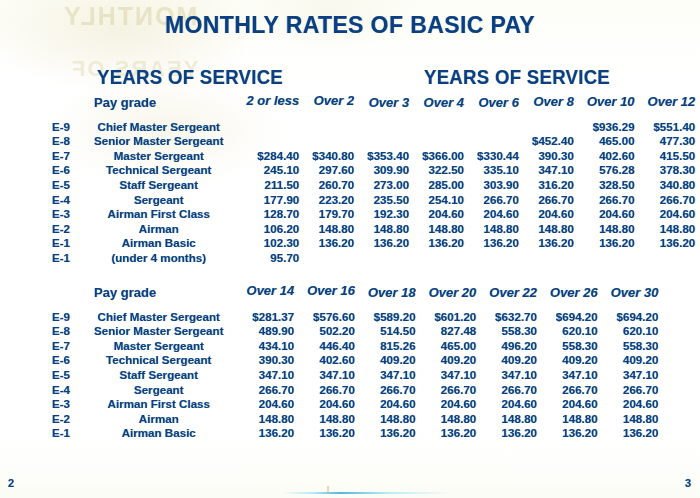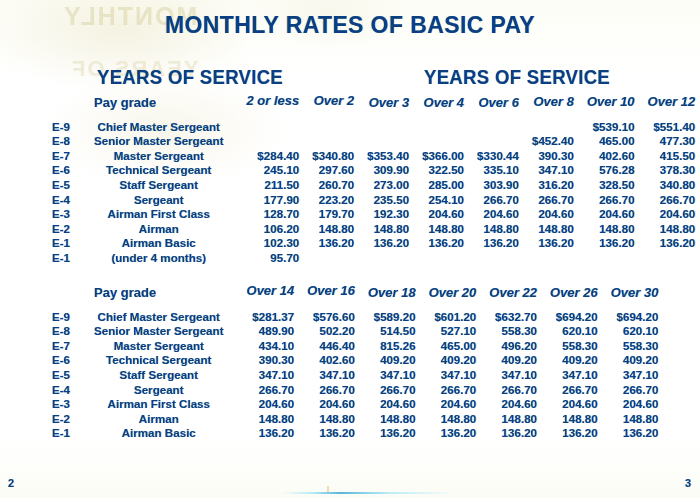--- a/index.html
+++ b/index.html
@@ -195,21 +195,21 @@
     <tbody id="table-1-body">
         <tr>
           <td class="c-grade">E-9</td>
           <td class="c-rank">Chief Master Sergeant</td>
           <td class="c-val empty">&nbsp;</td>
           <td class="c-val empty">&nbsp;</td>
           <td class="c-val empty">&nbsp;</td>
           <td class="c-val empty">&nbsp;</td>
           <td class="c-val empty">&nbsp;</td>
           <td class="c-val empty">&nbsp;</td>
-          <td class="c-val">$539.10</td>
+          <td class="c-val">$936.29</td>
           <td class="c-val">$551.40</td>
         </tr>
         <tr>
           <td class="c-grade">E-8</td>
           <td class="c-rank">Senior Master Sergeant</td>
           <td class="c-val empty">&nbsp;</td>
           <td class="c-val empty">&nbsp;</td>
           <td class="c-val empty">&nbsp;</td>
           <td class="c-val empty">&nbsp;</td>
           <td class="c-val empty">&nbsp;</td>
@@ -340,21 +340,21 @@
           <td class="c-val">$632.70</td>
           <td class="c-val">$694.20</td>
           <td class="c-val">$694.20</td>
         </tr>
         <tr>
           <td class="c-grade">E-8</td>
           <td class="c-rank">Senior Master Sergeant</td>
           <td class="c-val">489.90</td>
           <td class="c-val">502.20</td>
           <td class="c-val">514.50</td>
-          <td class="c-val">527.10</td>
+          <td class="c-val">827.48</td>
           <td class="c-val">558.30</td>
           <td class="c-val">620.10</td>
           <td class="c-val">620.10</td>
         </tr>
         <tr>
           <td class="c-grade">E-7</td>
           <td class="c-rank">Master Sergeant</td>
           <td class="c-val">434.10</td>
           <td class="c-val">446.40</td>
           <td class="c-val">815.26</td>

